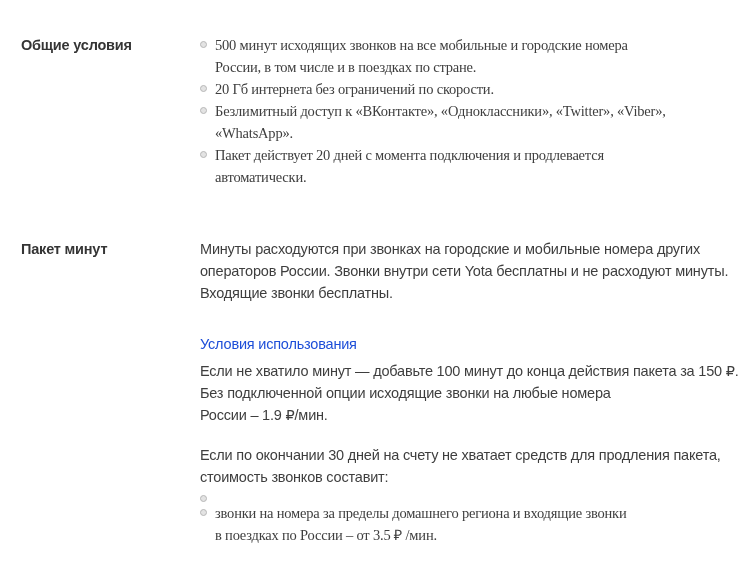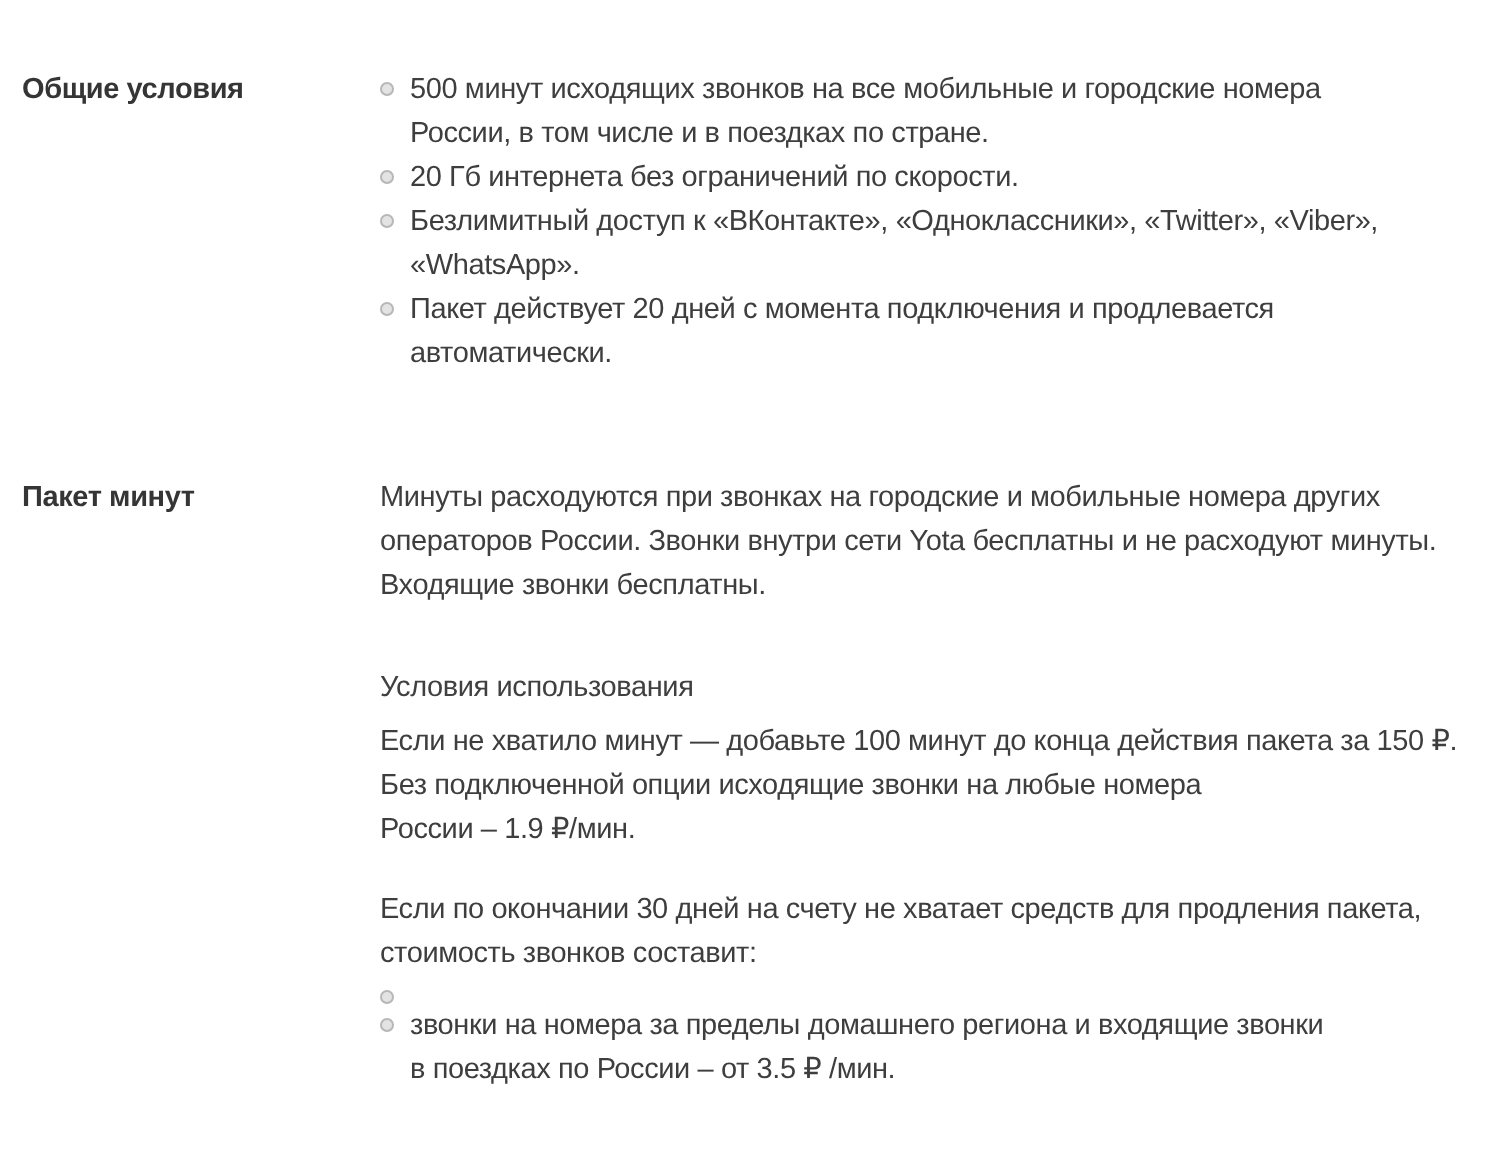--- a/index.html
+++ b/index.html
@@ -6,49 +6,49 @@
   html, body { background: #ffffff; }
   body {
     width: 743px;
     min-height: 586px;
     font-family: "Liberation Sans", "DejaVu Sans", sans-serif;
     font-size: 14.5px;
     line-height: 22px;
     letter-spacing: -0.2px;
     color: #3e3e3e;
   }
-  .page { padding-top: 34px; width: 602px; }
+  .page { padding-top: 34px; width: 602px; padding-left: 10px; }
   .row { display: flex; align-items: flex-start; }
   .row + .row { margin-top: 50px; }
   .row-label {
     width: 190px;
     flex: 0 0 190px;
     padding-left: 11px;
     font-weight: 700;
     color: #353535;
   }
   .row-content { width: 553px; flex: 0 0 553px; padding-right: 10px; }
   .para { white-space: pre-line; }
   .subheading {
-    color: #404040;
+    color: #1d4ed8;
     margin-top: 29px;
   }
   .para-add { margin-top: 5px; }
   .para-expiry { margin-top: 18px; }
   ul.bullets { list-style: none; }
   ul.bullets li { display: flex; }
   .bullet-marker {
     flex: 0 0 7px;
     width: 7px; height: 7px;
     margin: 7px 8px 0 0;
     border-radius: 50%;
     background: #e3e3e3;
     border: 1px solid #b7b7b7;
   }
-  .bullet-text { white-space: pre-line; }
+  .bullet-text { white-space: pre-line; font-family: Liberation Serif, serif; }
 </style>
 </head>
 <body>
 
 <div class="page">
 
   <section class="row">
     <div class="row-label">Общие условия</div>
     <div class="row-content">
       <ul class="bullets">

